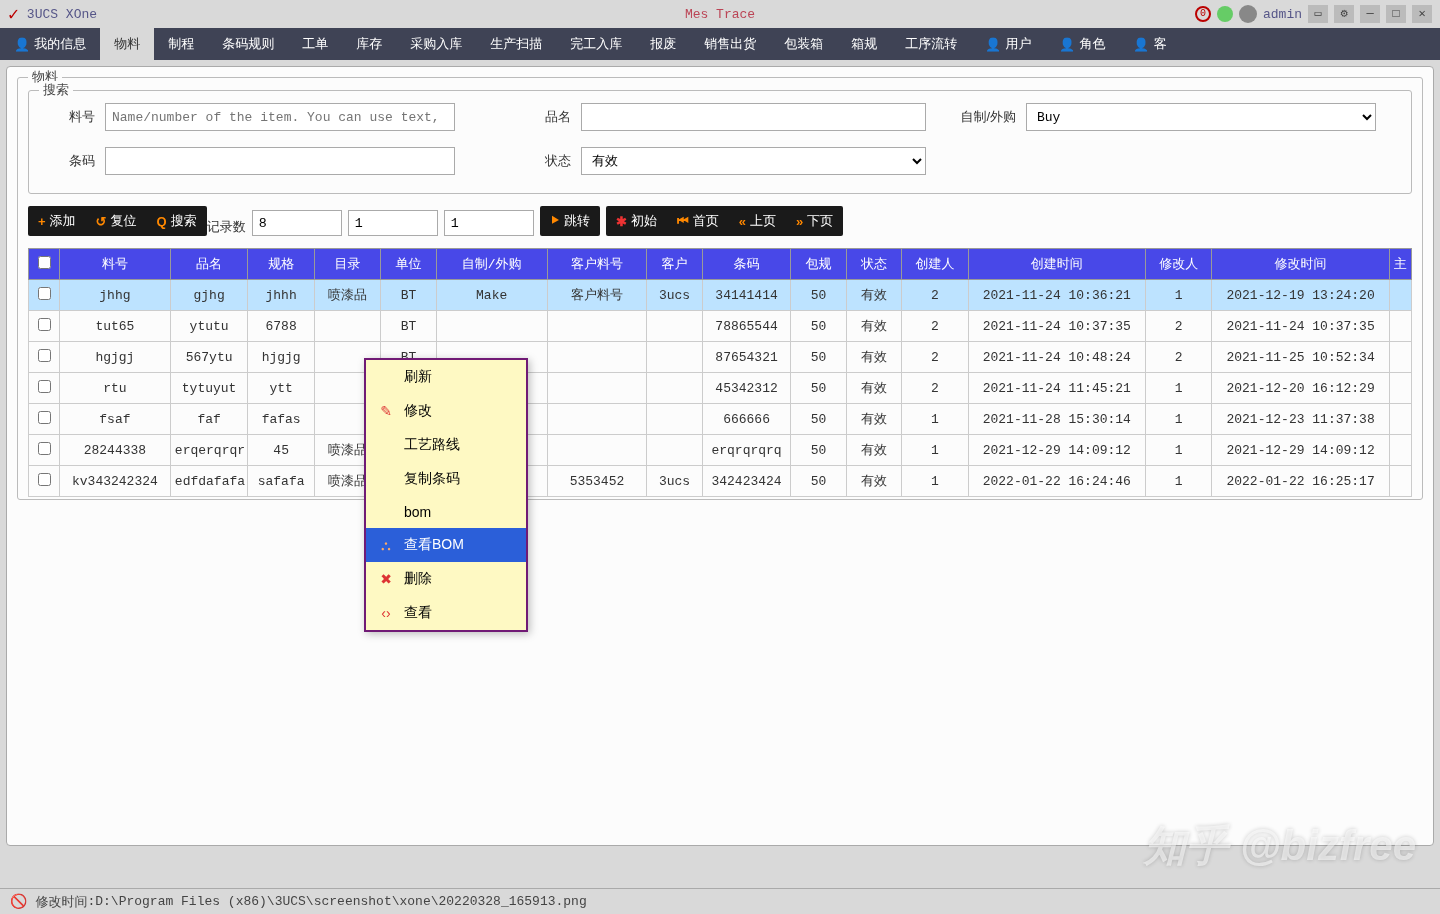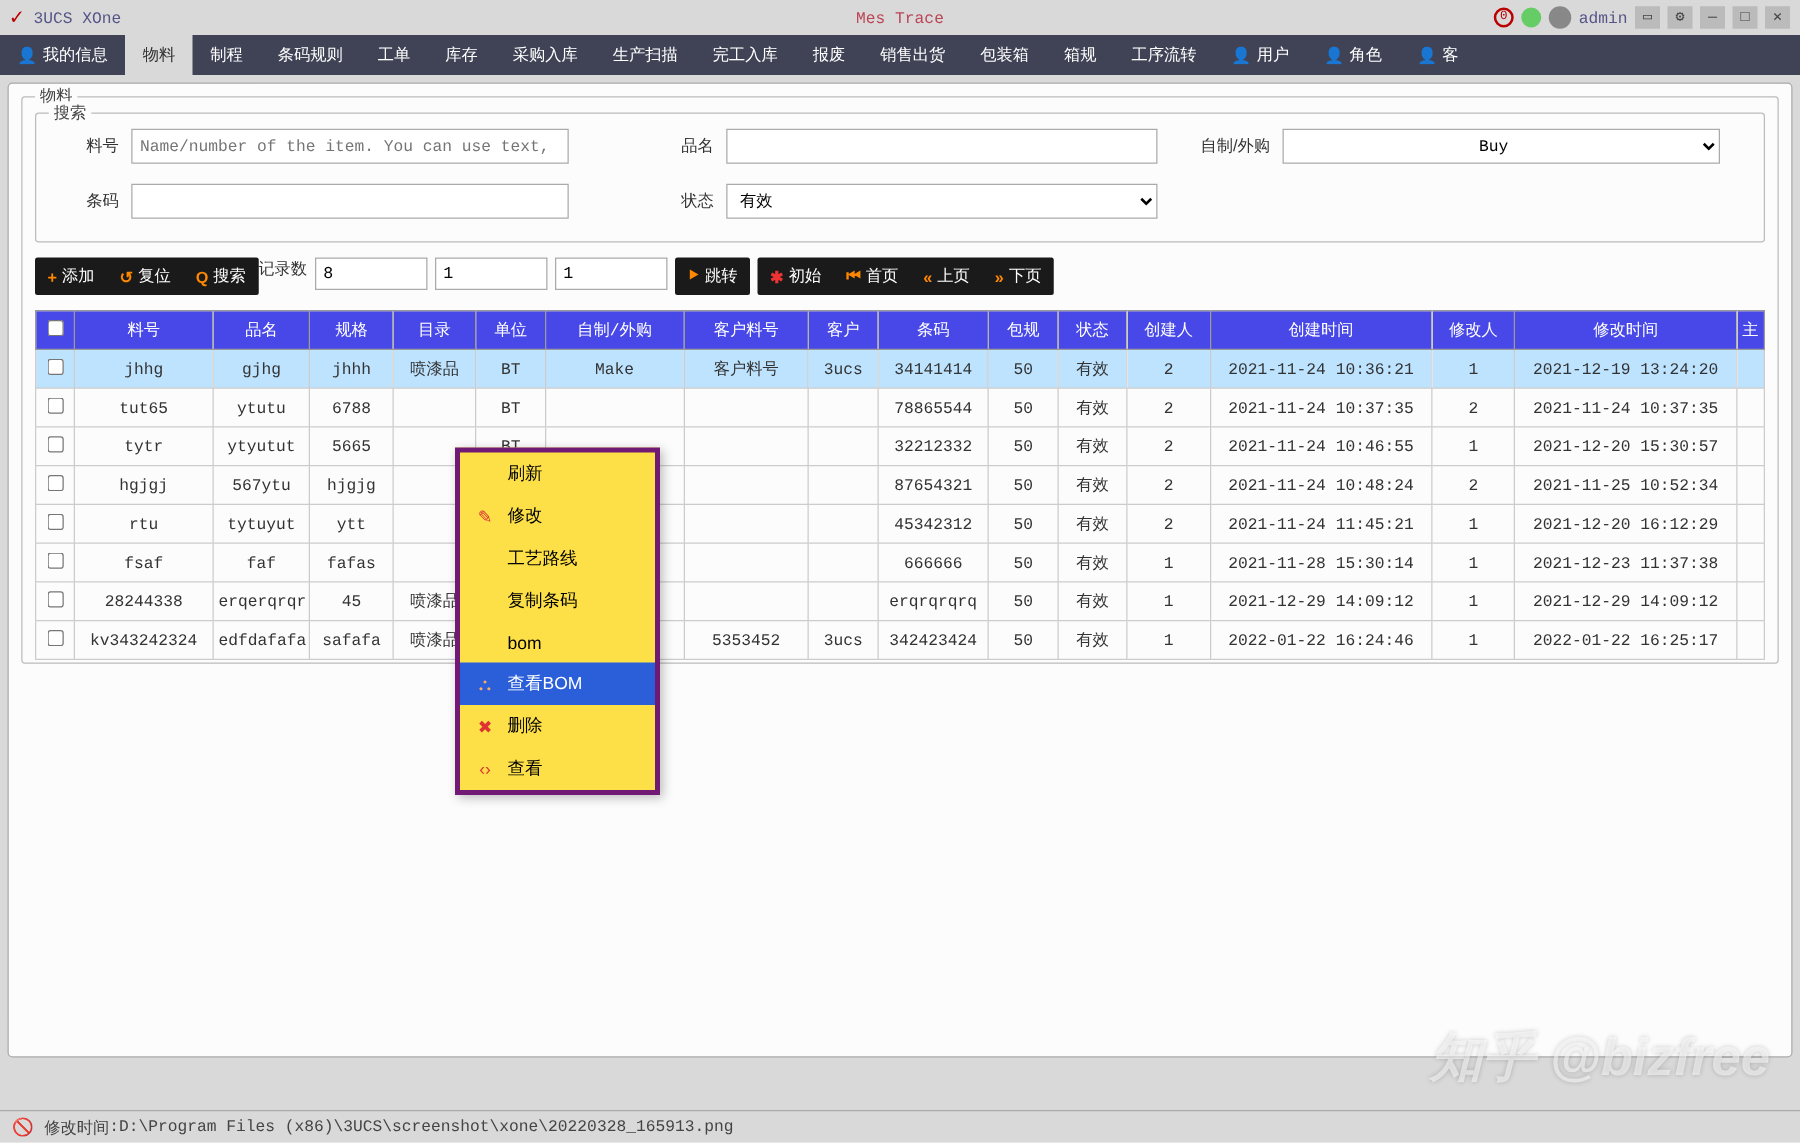--- a/index.html
+++ b/index.html
@@ -23,41 +23,41 @@
 
 .panel-outer { margin: 6px; background: #fcfcfc; border: 1px solid #aaa; border-radius: 4px; padding: 10px; height: 780px; }
 .fieldset { border: 1px solid #bbb; border-radius: 3px; padding: 12px 10px 2px 10px; margin-bottom: 4px; position: relative; }
 .fieldset .legend { position: absolute; top: -10px; left: 10px; background: #fcfcfc; padding: 0 4px; color: #444; font-size: 13px; }
 .search-row { display: flex; align-items: center; margin-bottom: 16px; gap: 10px; }
 .search-row label { width: 56px; text-align: right; color: #333; }
 .search-row input[type=text], .search-row select { border: 1px solid #aaa; height: 28px; padding: 0 6px; font-family: "Courier New", monospace; font-size: 13px; background: #fff; }
 .search-row input.wide { width: 350px; }
 .search-row input.med { width: 345px; }
 .search-row select.med { width: 345px; }
-.search-row select.wide { width: 350px; text-align: center; }
+.search-row select.wide { width: 350px; }
 .sp { flex: 0 0 40px; }
 
 .toolbar { display: flex; align-items: center; margin: 12px 0; }
 .btngrp { background: #1a1a1a; display: inline-flex; border-radius: 2px; }
 .btngrp .btn { color: #fff; padding: 6px 10px; cursor: pointer; display: flex; align-items: center; gap: 4px; font-size: 13px; }
 .btngrp .btn .ic { color: #f80; font-weight: bold; }
 .btngrp .btn .ic.red { color: #e33; }
-.toolbar .recs { margin-left: auto; display: flex; align-items: flex-start; gap: 6px; }
+.toolbar .recs { margin-left: auto; display: flex; align-items: flex-end; gap: 6px; }
 .toolbar .recs label { color: #333; }
 .toolbar .recs input { width: 90px; height: 26px; border: 1px solid #aaa; padding: 0 6px; font-family: "Courier New", monospace; }
 .toolbar .spacer-right { flex: 1; }
 
 table.data { width: 100%; border-collapse: collapse; font-family: "Courier New", monospace; font-size: 13px; table-layout: fixed; }
 table.data th { background: #4848e8; color: #fff; border: 1px solid #999; padding: 6px 4px; font-weight: normal; white-space: nowrap; overflow: hidden; }
 table.data th.chk { width: 28px; background: #4848e8; }
 table.data td { border: 1px solid #ccc; padding: 6px 4px; text-align: center; white-space: nowrap; overflow: hidden; color: #333; }
 table.data tr.sel td { background: #bde3ff; }
 table.data input[type=checkbox] { cursor: pointer; }
 
-.context-menu { position: absolute; left: 364px; top: 358px; width: 164px; background: #fde047; border: 4px solid #701a75; box-shadow: 2px 2px 8px rgba(0,0,0,.25); z-index: 10; }
+.context-menu { position: absolute; left: 364px; top: 358px; width: 164px; background: #fef9c3; border: 2px solid #701a75; box-shadow: 2px 2px 8px rgba(0,0,0,.25); z-index: 10; }
 .context-menu .mi { padding: 8px 12px; display: flex; align-items: center; gap: 10px; cursor: pointer; font-size: 14px; }
 .context-menu .mi .cic { width: 16px; text-align: center; color: #d33; }
 .context-menu .mi.hl { background: #2b5fd9; color: #fff; }
 .context-menu .mi.hl .cic { color: #fa6; }
 
 .statusbar { position: absolute; left: 0; right: 0; bottom: 0; height: 26px; background: #d9d9d9; border-top: 1px solid #aaa; display: flex; align-items: center; padding: 0 10px; font-family: "Courier New", monospace; font-size: 13px; color: #444; }
 .statusbar .sic { color: #d33; margin-right: 8px; font-size: 14px; }
 
 .watermark { position: absolute; right: 24px; bottom: 40px; font-size: 42px; color: rgba(255,255,255,.55); font-style: italic; font-weight: bold; font-family: Arial; text-shadow: 0 0 4px rgba(0,0,0,.2); pointer-events:none; }
 </style>
@@ -285,39 +285,20 @@
             <td>50</td>
             <td>有效</td>
             <td>2</td>
             <td>2021-11-24 10:37:35</td>
             <td>2</td>
             <td>2021-11-24 10:37:35</td>
             <td></td>
           </tr>
           <tr>
             <td><input type="checkbox" style=""></td>
-            <td>tytr</td>
-            <td>ytyutut</td>
-            <td>5665</td>
-            <td></td>
-            <td>BT</td>
-            <td></td>
-            <td></td>
-            <td></td>
-            <td>32212332</td>
-            <td>50</td>
-            <td>有效</td>
-            <td>2</td>
-            <td>2021-11-24 10:46:55</td>
-            <td>1</td>
-            <td>2021-12-20 15:30:57</td>
-            <td></td>
-          </tr>
-          <tr>
-            <td><input type="checkbox" style=""></td>
             <td>hgjgj</td>
             <td>567ytu</td>
             <td>hjgjg</td>
             <td></td>
             <td>BT</td>
             <td></td>
             <td></td>
             <td></td>
             <td>87654321</td>
             <td>50</td>

